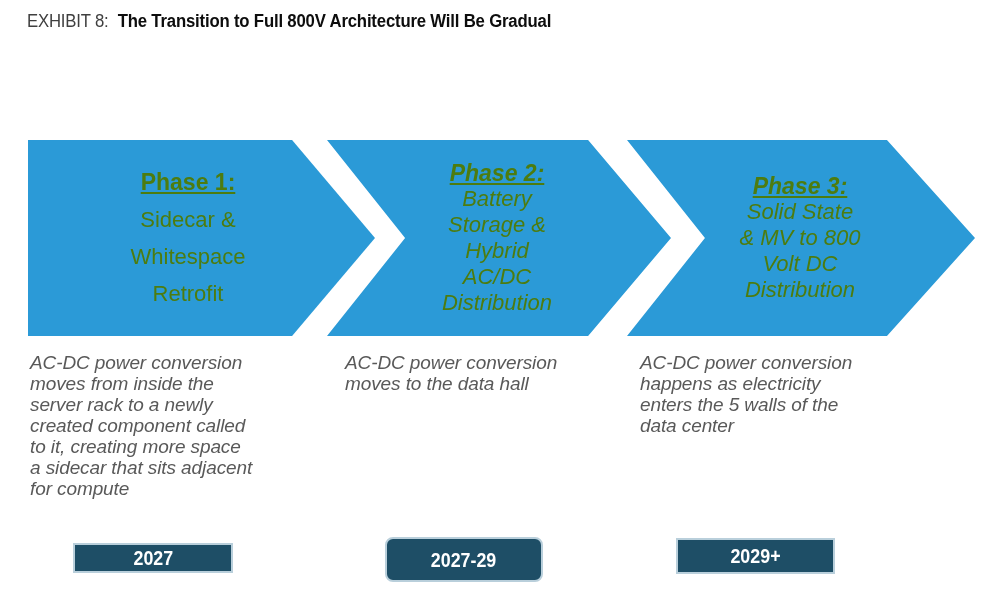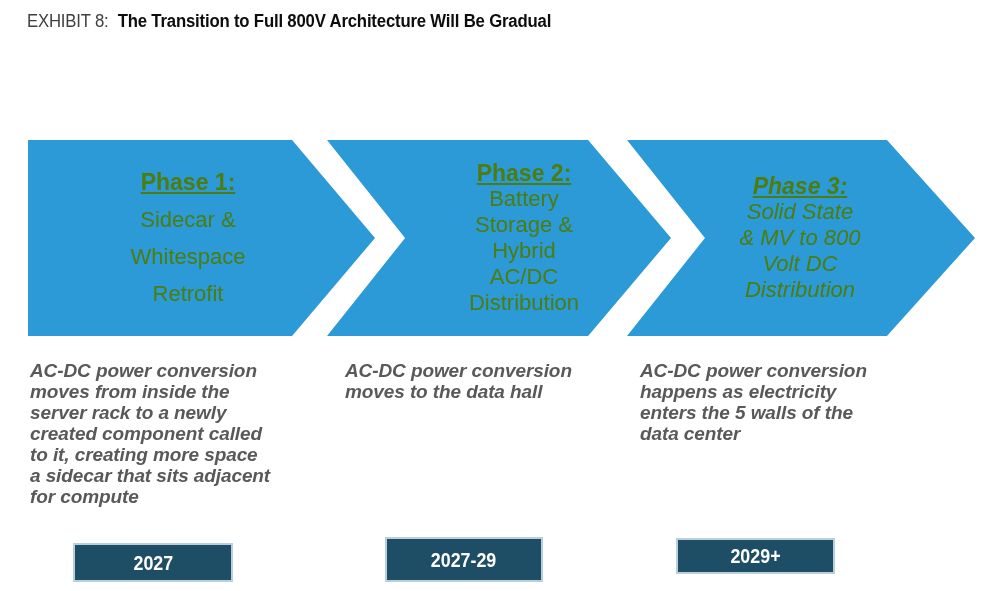--- a/index.html
+++ b/index.html
@@ -33,45 +33,45 @@
     clip-path:polygon(0 0, 75.9% 0, 100% 50%, 75.9% 100%, 0 100%, 22.7% 50%);}
   .arrow-3{left:627px;width:348px;
     clip-path:polygon(0 0, 74.7% 0, 100% 50%, 74.7% 100%, 0 100%, 22.4% 50%);}
 
   .arrow-text{
     position:absolute;top:140px;height:196px;width:320px;
     display:flex;flex-direction:column;justify-content:center;align-items:center;
     color:#4d7c0f;text-align:left;font-size:22px;
   }
   .arrow-text-1{left:28px;line-height:37px;}
-  .arrow-text-2{left:364px;line-height:26px;}
+  .arrow-text-2{left:337px;line-height:26px;font-style:italic;}
   .arrow-text-3{left:640px;line-height:26px;font-style:italic;}
   .phase-heading{font-weight:bold;text-decoration:underline;font-size:23px;}
 
   
   .desc{
-    position:absolute;top:360px;
-    color:#595959;font-weight:bold;font-style:italic;
+    position:absolute;top:352px;
+    color:#595959;font-weight:normal;font-style:italic;
     font-size:19px;line-height:21px;
     letter-spacing:-0.1px;
   }
   .desc-1{left:30px;}
   .desc-2{left:345px;}
   .desc-3{left:640px;}
 
   
   .year-box{
     position:absolute;
     background:#1e4e66;border:2px solid #b9cfdb;
     box-sizing:border-box;
     display:flex;align-items:center;justify-content:center;
     color:#ffffff;font-weight:bold;font-size:21px;
   }
-  .year-1{left:73px;top:543px;width:160px;height:39px;}
-  .year-2{left:385px;top:537px;width:158px;height:45px;}
+  .year-1{left:73px;top:543px;width:160px;height:30px;}
+  .year-2{left:385px;top:537px;width:158px;height:45px;border-radius:8px;}
   .year-3{left:676px;top:538px;width:159px;height:36px;}
   .year-label{transform:scaleX(0.85);}
 </style>
 </head>
 <body>
 
 <div class="canvas">
 
   <div class="title-row">
     <span class="exhibit-label">EXHIBIT 8:</span>

